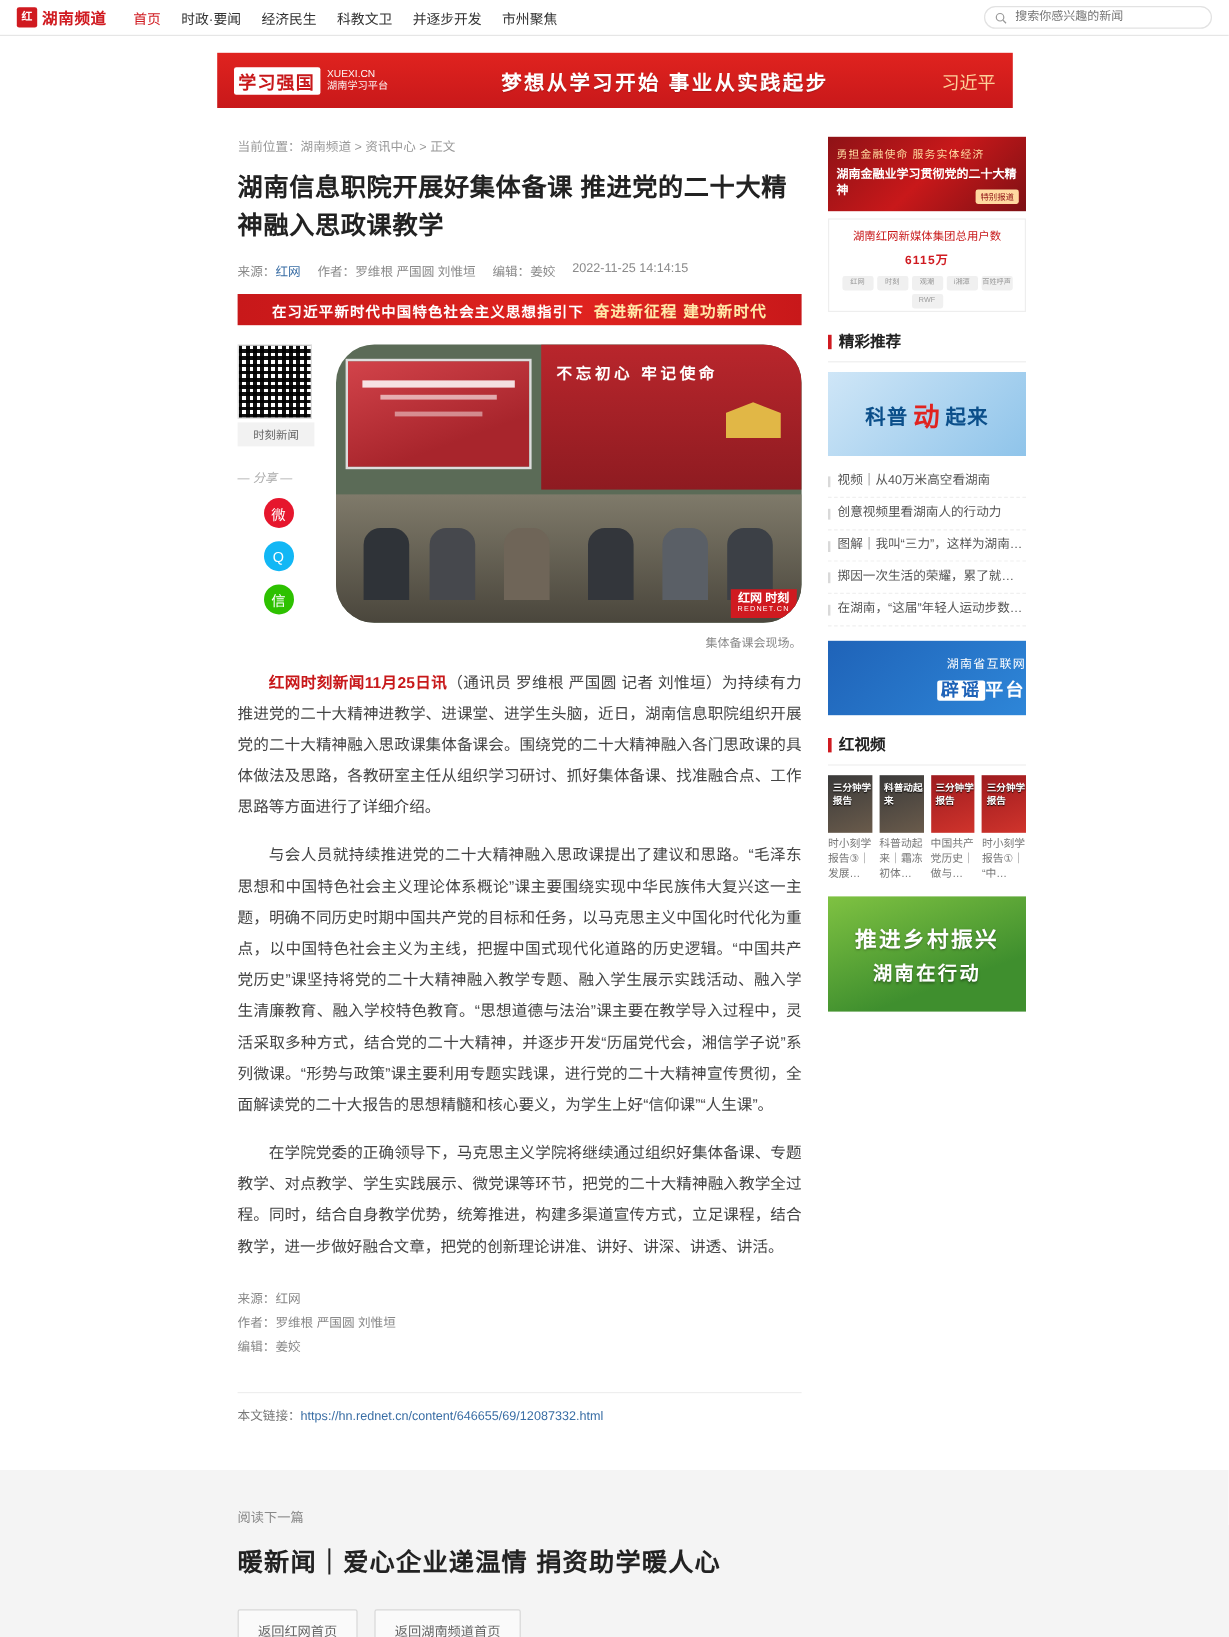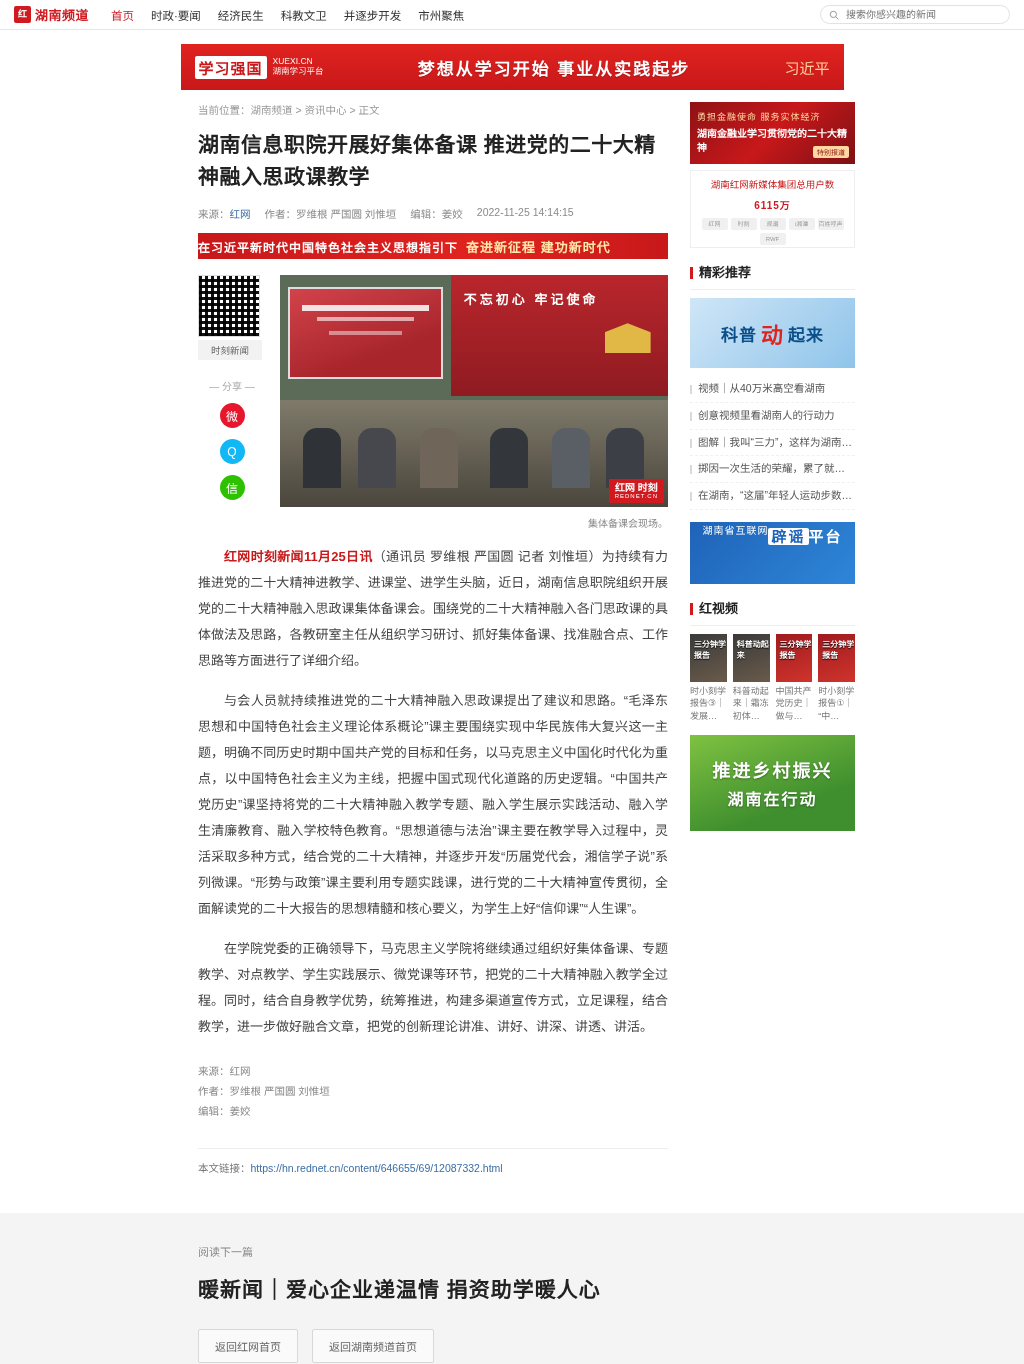--- a/index.html
+++ b/index.html
@@ -111,21 +111,21 @@
     font-family: "DejaVu Serif", serif;
     font-size: 15px;
     color: #ffd9a0;
     opacity: .95;
     white-space: nowrap;
   }
 
   
   .container {
     width: 700px;
-    margin: 0 auto;
+    margin: 12px auto;
     display: flex;
     gap: 22px;
     padding-top: 12px;
     position: relative;
     left: 36px;
   }
   .main { width: 470px; }
   .side { width: 165px; }
 
   .crumb { font-size: 10.5px; color: #999; margin-bottom: 12px; }
@@ -149,21 +149,21 @@
   }
   .meta .src-val { color: #3a6ea5; }
 
   .red-strip {
     width: 100%;
     height: 26px;
     background: linear-gradient(90deg,#c8181a,#e0231f 60%,#c8181a);
     color: #fff;
     display: flex;
     align-items: center;
-    justify-content: flex-start;
+    justify-content: center;
     gap: 8px;
     font-size: 12px;
     font-weight: bold;
     letter-spacing: 1px;
     margin-bottom: 16px;
   }
   .red-strip .s2 { color: #ffe9a8; font-size: 13px; }
 
   .art-body { display: flex; gap: 14px; }
   .share-col { width: 68px; flex: 0 0 68px; }
@@ -178,42 +178,44 @@
   .qr-cap {
     width: 64px;
     text-align: center;
     font-size: 9.5px;
     color: #666;
     background: #f2f2f2;
     padding: 3px 0;
     margin-top: 3px;
   }
   .share-title {
-    text-align: center;
+    text-align: left;
     font-size: 10px;
     color: #aaa;
     margin: 18px 0 10px 0;
+    font-style: italic;
   }
   .share-btns { display: flex; flex-direction: column; align-items: center; gap: 11px; }
   .sbtn {
     width: 25px; height: 25px; border-radius: 50%;
     display: flex; align-items: center; justify-content: center;
     color: #fff; font-size: 12px;
   }
   .sbtn.wb { background: #e6162d; }
   .sbtn.qq { background: #12b7f5; }
   .sbtn.wx { background: #2dc100; }
 
   .fig { flex: 1; }
   .fig .photo {
     width: 100%;
     height: 232px;
     position: relative;
     overflow: hidden;
     background: #5b6b57;
+    border-radius: 32px;
   }
   .photo .screen {
     position: absolute; left: 2%; top: 5%; width: 40%; height: 40%;
     background: linear-gradient(160deg,#d2434a,#a8252c 70%);
     border: 2px solid #ddd;
   }
   .photo .screen .sl1 { position:absolute; left:8%; top:18%; width:84%; height:7%; background:rgba(255,255,255,.85);}
   .photo .screen .sl2 { position:absolute; left:18%; top:32%; width:64%; height:5%; background:rgba(255,255,255,.6);}
   .photo .screen .sl3 { position:absolute; left:26%; top:48%; width:48%; height:4%; background:rgba(255,255,255,.45);}
   .photo .wall {
@@ -323,21 +325,21 @@
     overflow: hidden;
     text-overflow: ellipsis;
   }
   .side-list li::before {
     content:""; position:absolute; left:0; top:9px; width:2px; height:9px; background:#d9d9d9;
   }
   ul { margin: 0; padding: 0; }
   .promo-py {
     width: 100%; height: 62px; margin-top: 12px;
     background: linear-gradient(135deg,#1f63b8,#2e86d8);
-    color:#fff; display:flex; flex-direction:row; align-items:flex-start; justify-content:center;
+    color:#fff; display:flex; flex-direction:column; align-items:flex-end; justify-content:center;
   }
   .promo-py .a { font-size: 10px; letter-spacing:1px; }
   .promo-py .b { font-size: 15px; font-weight:bold; letter-spacing:2px; margin-top:3px;}
   .promo-py .b i { font-style:normal; background:#fff; color:#1f63b8; padding:0 3px; border-radius:2px;}
 
   .vid-grid { display:grid; grid-template-columns: 1fr 1fr 1fr 1fr; gap: 6px; margin-top: 8px; }
   .vid {
     height: 48px; background: linear-gradient(160deg,#3a3a3a,#6a5b4b);
     position: relative; color:#fff;
   }

